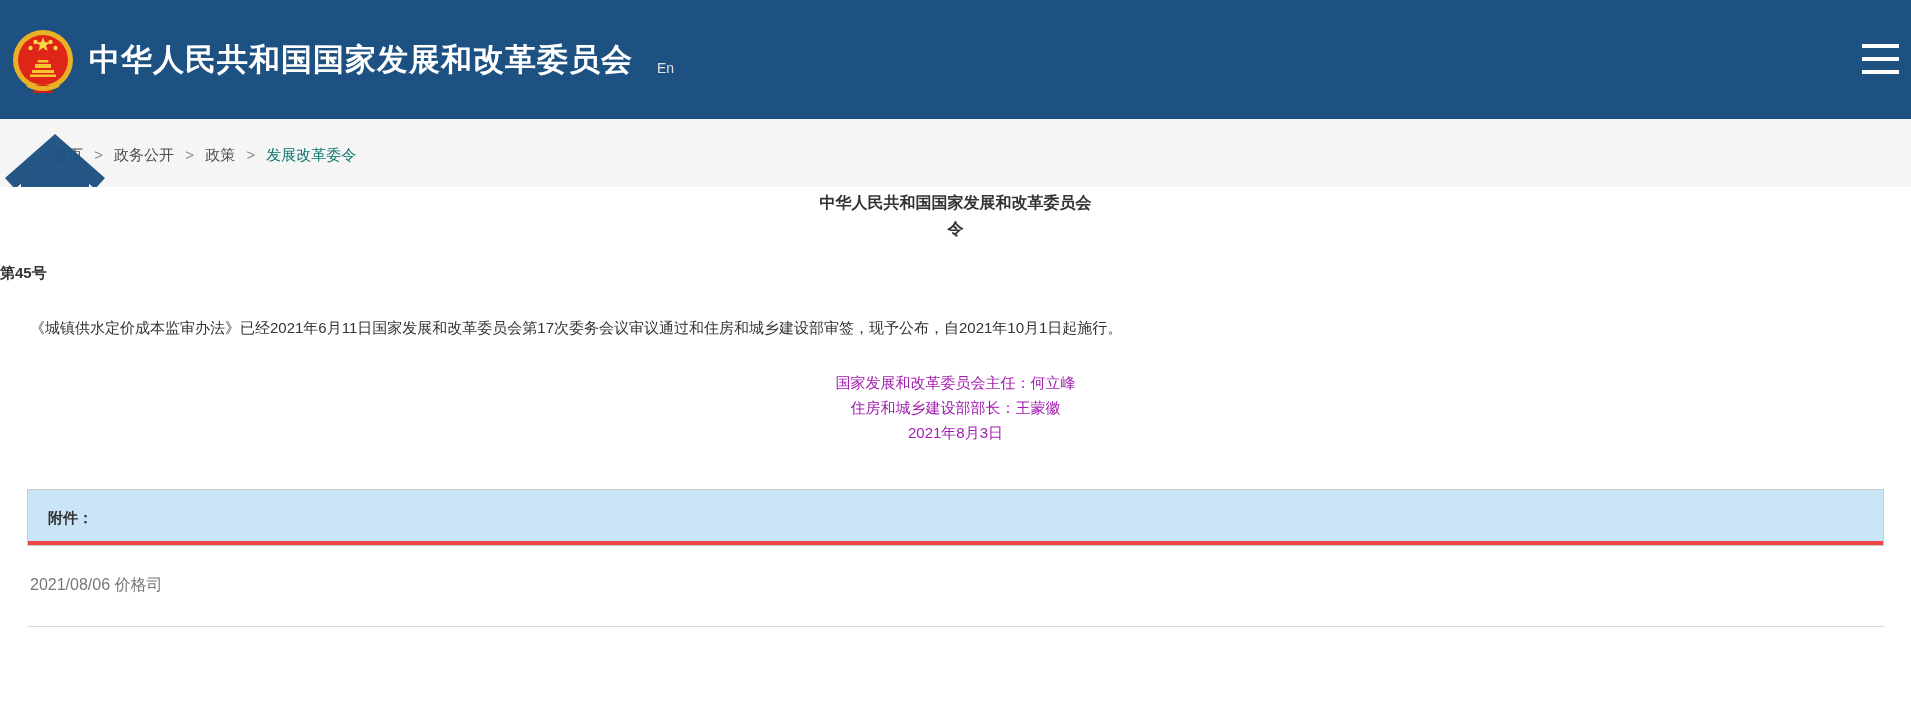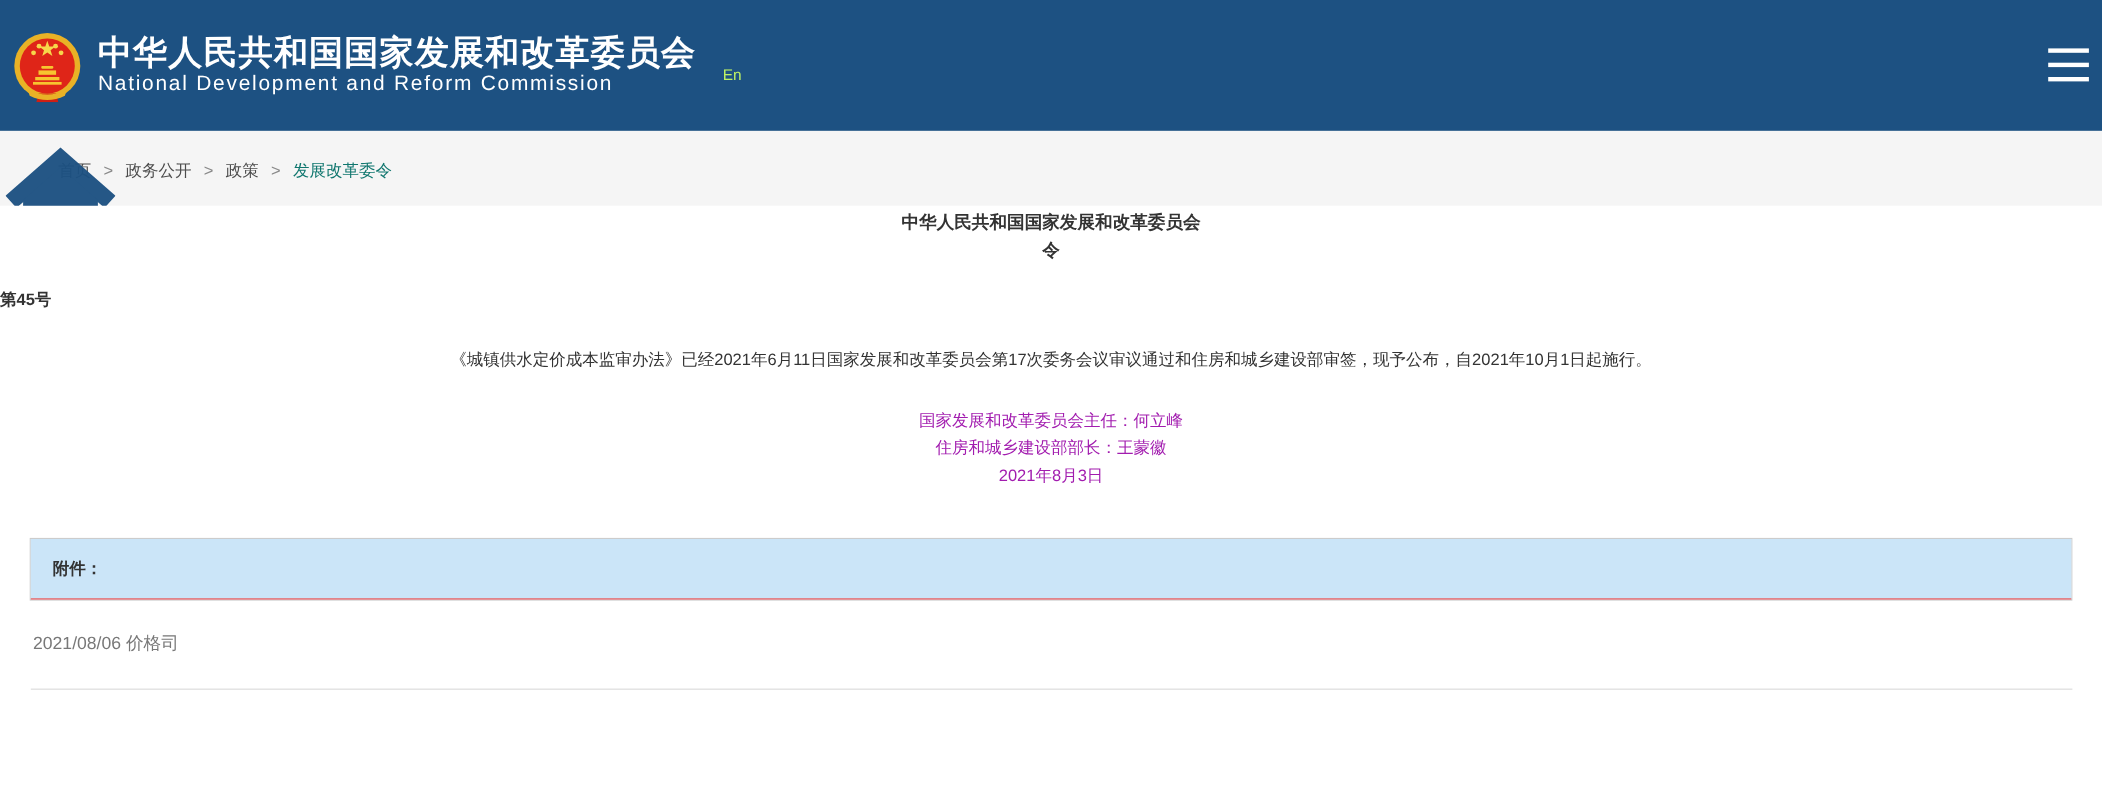--- a/index.html
+++ b/index.html
@@ -30,21 +30,21 @@
   }
   .title-en {
     font-size: 19px;
     font-weight: 400;
     letter-spacing: 1.6px;
     line-height: 22px;
     margin-top: 1px;
     white-space: nowrap;
   }
   .en-link {
-    color: #bef264;
+    color: #e5e5e5;
     font-size: 14px;
     margin-left: 24px;
     margin-top: 16px;
     text-decoration: none;
     cursor: pointer;
   }
   .menu-btn {
     position: absolute;
     right: 12px;
     top: 44px;
@@ -108,21 +108,20 @@
     font-size: 15px;
     font-weight: bold;
     color: #333;
     line-height: 26px;
   }
   .doc-body {
     margin: 31px 30px 0 30px;
     font-size: 15px;
     color: #333;
     line-height: 22px;
-    text-align: center;
   }
   .doc-sign {
     margin-top: 31px;
     text-align: center;
     font-size: 15px;
     color: #a21caf;
     line-height: 25px;
   }
 
   
@@ -132,21 +131,21 @@
     background: #fff;
   }
   .attach-head {
     background: #cbe5f8;
     height: 55px;
     line-height: 55px;
     padding-left: 20px;
     font-size: 15px;
     font-weight: bold;
     color: #333;
-    border-bottom: 1px solid #ef4444;
+    border-bottom: 4px solid #ef4444;
   }
   .attach-body { height: 72px; padding: 28px 0 0 20px; }
   .attach-body a {
     color: #3a6ea5;
     font-size: 15px;
     text-decoration: none;
     cursor: pointer;
   }
 
   
@@ -180,21 +179,20 @@
       <rect x="24" y="35" width="16" height="4"></rect>
       <rect x="21" y="41" width="22" height="3"></rect>
       <rect x="19" y="45.5" width="26" height="2.5"></rect>
     </g>
     <path d="M24 56 L40 56 L42 64 L22 64 Z" fill="#cf1f14"></path>
     <path d="M14 52 Q32 62 50 52 L48 58 Q32 66 16 58 Z" fill="#e9b226"></path>
   </svg>
 
   <div class="titles">
     <div class="title-zh">中华人民共和国国家发展和改革委员会</div>
-    <div class="title-en">National Development and Reform Commission</div>
   </div>
 
   <a class="en-link">En</a>
 
   <button class="menu-btn">
     <span class="bar"></span>
     <span class="bar"></span>
     <span class="bar"></span>
   </button>
 </div>

